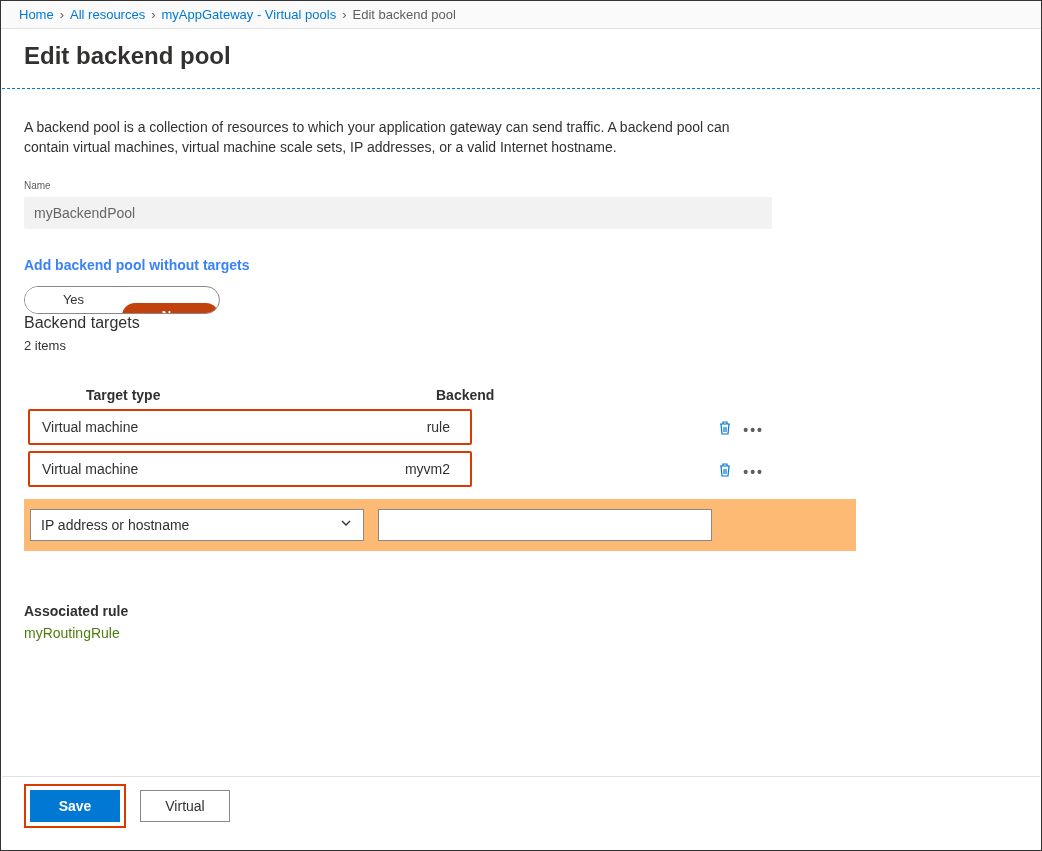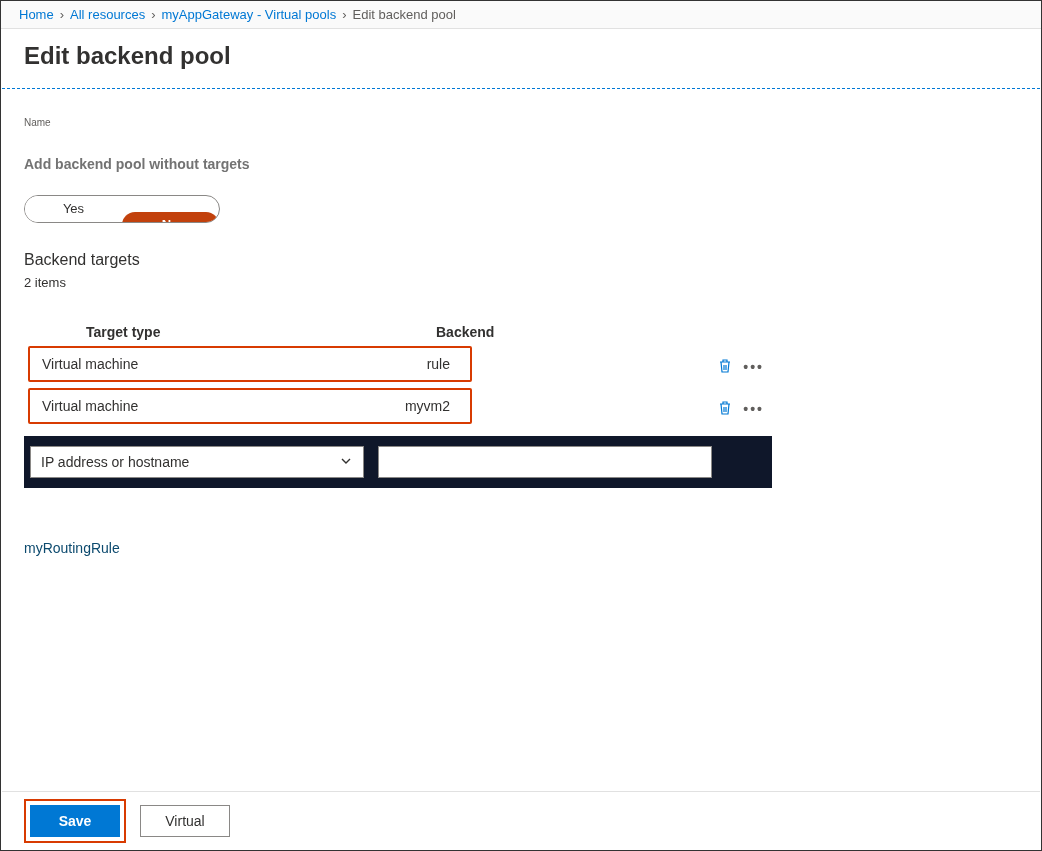--- a/index.html
+++ b/index.html
@@ -61,24 +61,24 @@
       height: 32px;
       background: #f2f2f2;
       border: none;
       border-radius: 2px;
       padding: 0 10px;
       font-size: 14px;
       color: #666;
     }
     .section-label {
       font-size: 14px;
-      color: #737373;
+      color: #3b82f6;
       font-weight: 600;
       margin-top: 28px;
-      margin-bottom: 23px;
+      margin-bottom: 13px;
     }
     .toggle-pill {
       display: inline-flex;
       align-items: center;
       border: 1px solid #8a8886;
       border-radius: 16px;
       overflow: hidden;
       height: 28px;
       width: 196px;
     }
@@ -93,21 +93,20 @@
     .toggle-opt.active {
       background: #c2410c;
       color: #fff;
       border-radius: 14px;
       font-weight: 600;
       margin-top: 32px;
     }
     .backend-targets-title {
       font-size: 16px;
       color: #323130;
-      margin-top: 28px;
       margin-bottom: 6px;
     }
     .items-count { font-size: 13px; color: #323130; margin-bottom: 28px; }
     .targets-table { width: 748px; }
     .targets-header {
       display: flex;
       font-weight: 600;
       font-size: 14px;
       padding: 6px 0 6px 14px;
     }
@@ -132,24 +131,24 @@
       display: flex;
       align-items: center;
       gap: 10px;
       padding-right: 8px;
     }
     .trash-icon svg { width: 16px; height: 16px; stroke: #0078d4; fill: none; }
     .more-icon { color: #605e5c; letter-spacing: 2px; font-weight: bold; cursor:pointer; }
     .new-target-row {
       display: flex;
       gap: 14px;
-      background: #0f172a;
+      background: #fdba74;
       padding: 10px 6px;
       margin-top: 6px;
-      width: 748px;
+      width: 832px;
     }
     .dropdown {
       width: 334px;
       height: 32px;
       border: 1px solid #8a8886;
       background: #fff;
       position: relative;
       display: flex;
       align-items: center;
       padding: 0 10px;
@@ -162,24 +161,24 @@
       height: 32px;
       border: 1px solid #8a8886;
       background: #fff;
       padding: 0 10px;
       font-size: 14px;
     }
     .assoc {
       margin-top: 52px;
     }
     .assoc-title { font-size: 14px; font-weight: 600; margin-bottom: 6px; }
-    .assoc-link { color: #0c4a6e; text-decoration: none; font-size: 14px; }
+    .assoc-link { color: #4d7c0f; text-decoration: none; font-size: 14px; }
     .footer {
       position: absolute;
-      left: 1px; right: 1px; bottom: 1px;
+      left: 1px; right: 1px; bottom: 16px;
       height: 58px;
       border-top: 1px solid #e1e1e1;
       display: flex;
       align-items: center;
       padding: 0 22px;
       gap: 14px;
     }
     .save-btn {
       background: #0078d4;
       color: #fff;
@@ -211,22 +210,24 @@
   <span class="sep">›</span>
   <a href="#">myAppGateway - Virtual pools</a>
   <span class="sep">›</span>
   <span class="current">Edit backend pool</span>
 </nav>
 
 <div class="content-area">
   <h1 class="title">Edit backend pool</h1>
   <div class="dashed-sep"></div>
   <div class="body-inner">
+    <p class="desc">A backend pool is a collection of resources to which your application gateway can send traffic. A backend pool can contain virtual machines, virtual machine scale sets, IP addresses, or a valid Internet hostname.</p>
 
     <div class="field-label">Name</div>
+    <input class="name-input" type="text" readonly="" value="myBackendPool" style="">
 
     <div class="section-label">Add backend pool without targets</div>
     <div class="toggle-pill">
       <div class="toggle-opt inactive">Yes</div>
       <div class="toggle-opt active">No</div>
     </div>
 
     <div class="backend-targets-title">Backend targets</div>
     <div class="items-count">2 items</div>
 
@@ -273,20 +274,21 @@
             <svg width="14" height="14" viewBox="0 0 14 14">
                 <path d="M3 5l4 4 4-4" stroke="#323130" stroke-width="1.4" fill="none"></path>
               </svg>
           </span>
         </div>
         <input class="target-input" type="text" value="" style="">
       </div>
     </div>
 
     <div class="assoc">
+      <div class="assoc-title">Associated rule</div>
       <a href="#" class="assoc-link">myRoutingRule</a>
     </div>
   </div>
 </div>
 
 <div class="footer">
   <span class="save-wrap">
     <button class="save-btn">Save</button>
   </span>
   <button class="cancel-btn">Virtual</button>

